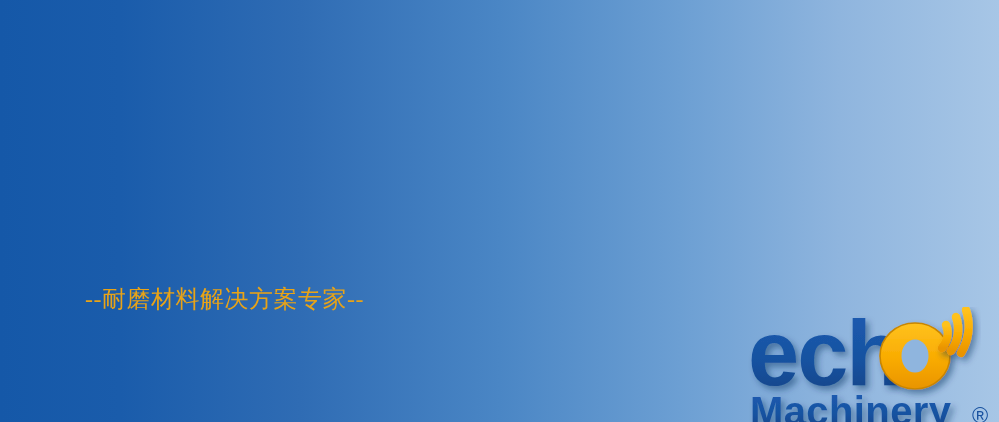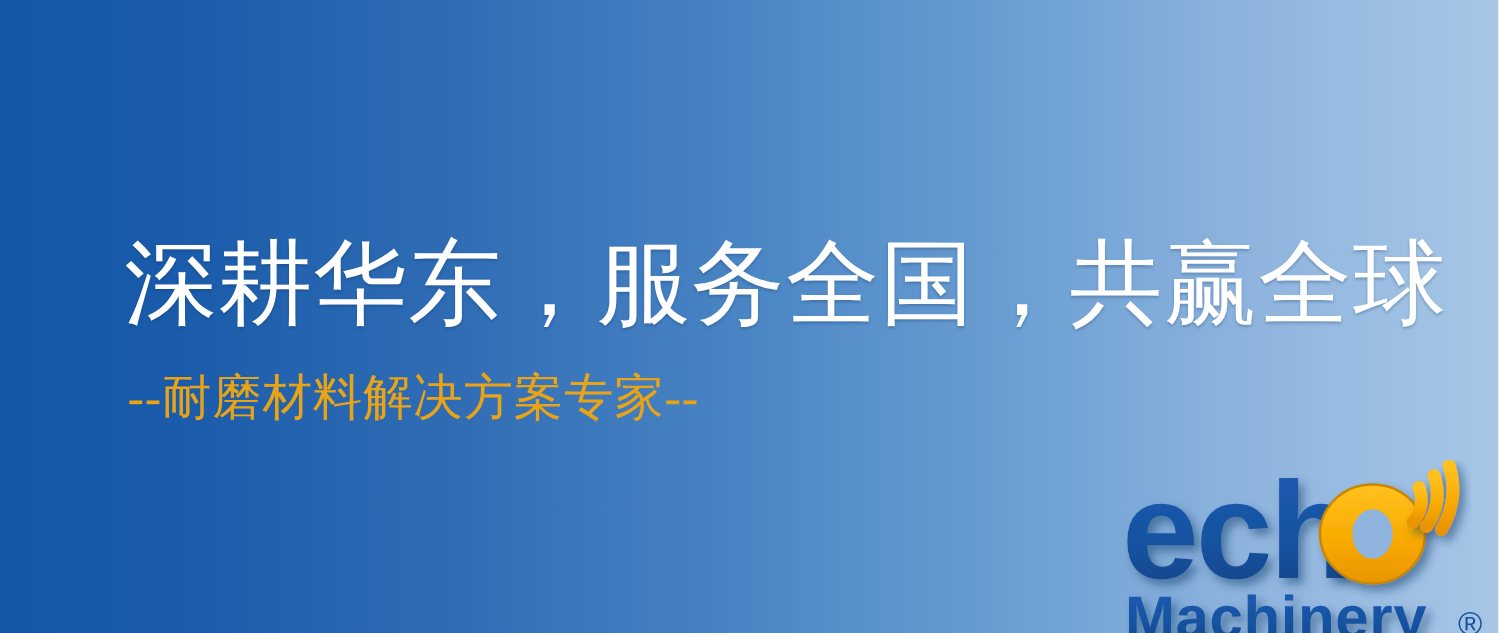--- a/index.html
+++ b/index.html
@@ -37,23 +37,23 @@
     letter-spacing: 1px;
     color: #ffffff;
     white-space: nowrap;
     text-shadow: 0 1px 2px rgba(10, 45, 95, 0.28);
   }
 
   
   #subtitle {
     position: absolute;
     left: 85px;
-    top: 250px;
+    top: 283px;
     font-family: "Liberation Serif", "DejaVu Serif", serif;
-    font-size: 33px;
+    font-size: 24px;
     line-height: 32px;
     letter-spacing: 0.5px;
     color: #e8a317;
     white-space: nowrap;
   }
 
   
   #logo {
     position: absolute;
     left: 748px;
@@ -61,21 +61,20 @@
     width: 251px;
     height: 126px;
   }
   #logo svg { display: block; }
 </style>
 </head>
 <body>
 
 <div id="banner">
 
-  <div id="headline">深耕华东，服务全国，共赢全球</div>
 
   <div id="subtitle">--耐磨材料解决方案专家--</div>
 
   <div id="logo">
     <svg width="251" height="126" viewBox="0 0 251 126" xmlns="http://www.w3.org/2000/svg">
       <defs>
         <filter id="dshadow" x="-25%" y="-25%" width="170%" height="170%">
           <feDropShadow dx="3.5" dy="4" stdDeviation="3.2" flood-color="#0d2f5c" flood-opacity="0.45"></feDropShadow>
         </filter>
         <linearGradient id="goldgrad" x1="0" y1="0" x2="0" y2="1">

